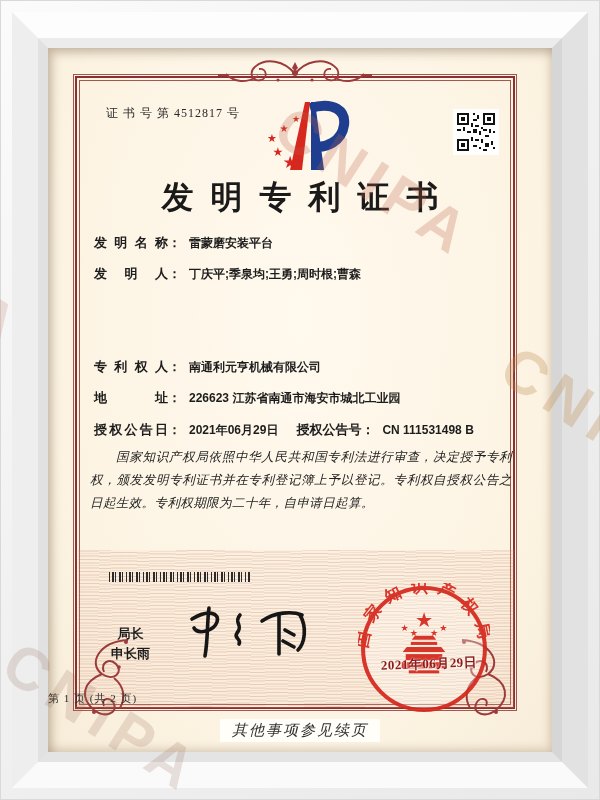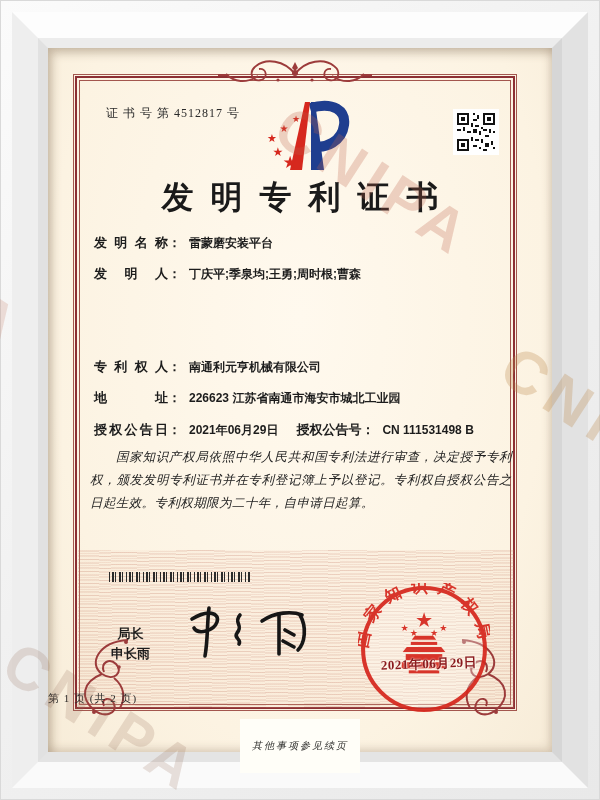--- a/index.html
+++ b/index.html
@@ -62,21 +62,21 @@
   .signature { position:absolute; left:130px; top:556px; }
 
   .seal { position:absolute; left:310px; top:535px; }
   .seal-date { position:absolute; left:306px; top:607px; width:150px; text-align:center;
     font-size:13px; font-weight:bold; color:#8a1a1e; transform:rotate(-2deg);
     text-shadow:0 0 2px #fff8ee, 1px 1px 0 rgba(255,248,238,.8); letter-spacing:.5px; }
 
   .page-no { position:absolute; left:0; top:643px; width:100%; text-align:left; font-size:11px; color:#2a2a2a; letter-spacing:1px; }
 
   .note { position:absolute; left:50%; top:671px; transform:translateX(-50%);
-    background:#fffef8; padding:20px 12px; font-size:10px; font-style:italic; color:#30302e; letter-spacing:2px; white-space:nowrap; }
+    background:#fffef8; padding:2px 12px; font-size:15px; font-style:italic; color:#30302e; letter-spacing:2px; white-space:nowrap; }
 
   
   .wm { position:absolute; z-index:60; font-family:"Liberation Sans","DejaVu Sans",sans-serif;
     font-weight:bold; font-size:60px; letter-spacing:8px; color:rgba(188,98,74,.26);
     transform:rotate(33deg); transform-origin:left top; pointer-events:none; white-space:nowrap; }
   .wm-a { left:300px; top:92px; }
   .wm-b { left:-150px; top:185px; color:rgba(188,98,74,.18); }
   .wm-c { left:28px; top:628px; color:rgba(150,110,90,.20); }
   .wm-d { left:526px; top:332px; color:rgba(188,140,80,.30); }
   .wm-e { left:-172px; top:-92px; color:rgba(188,98,74,.20); }

